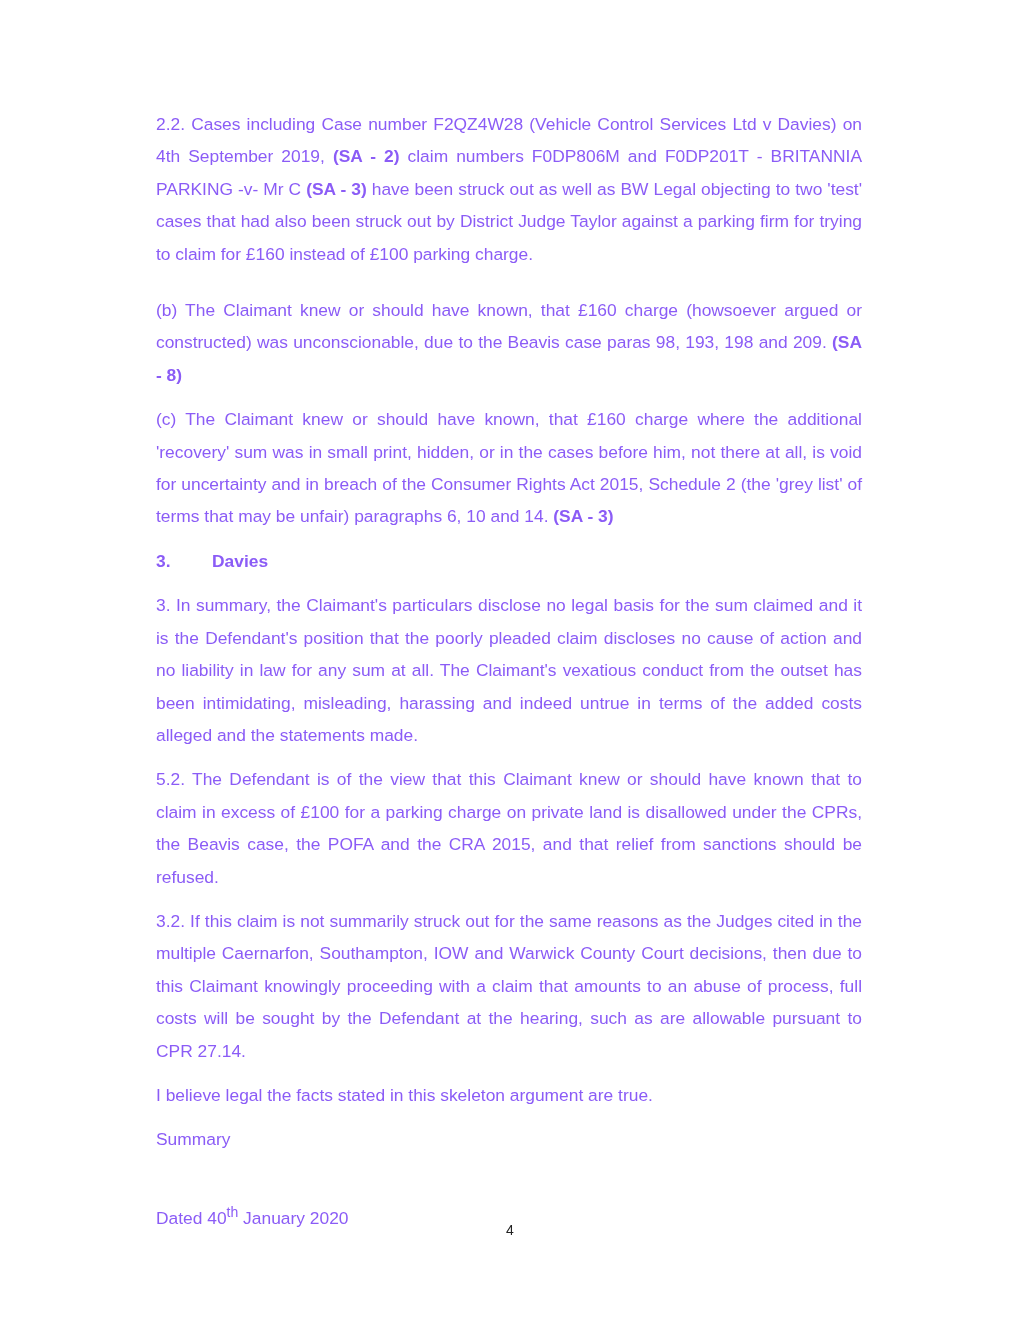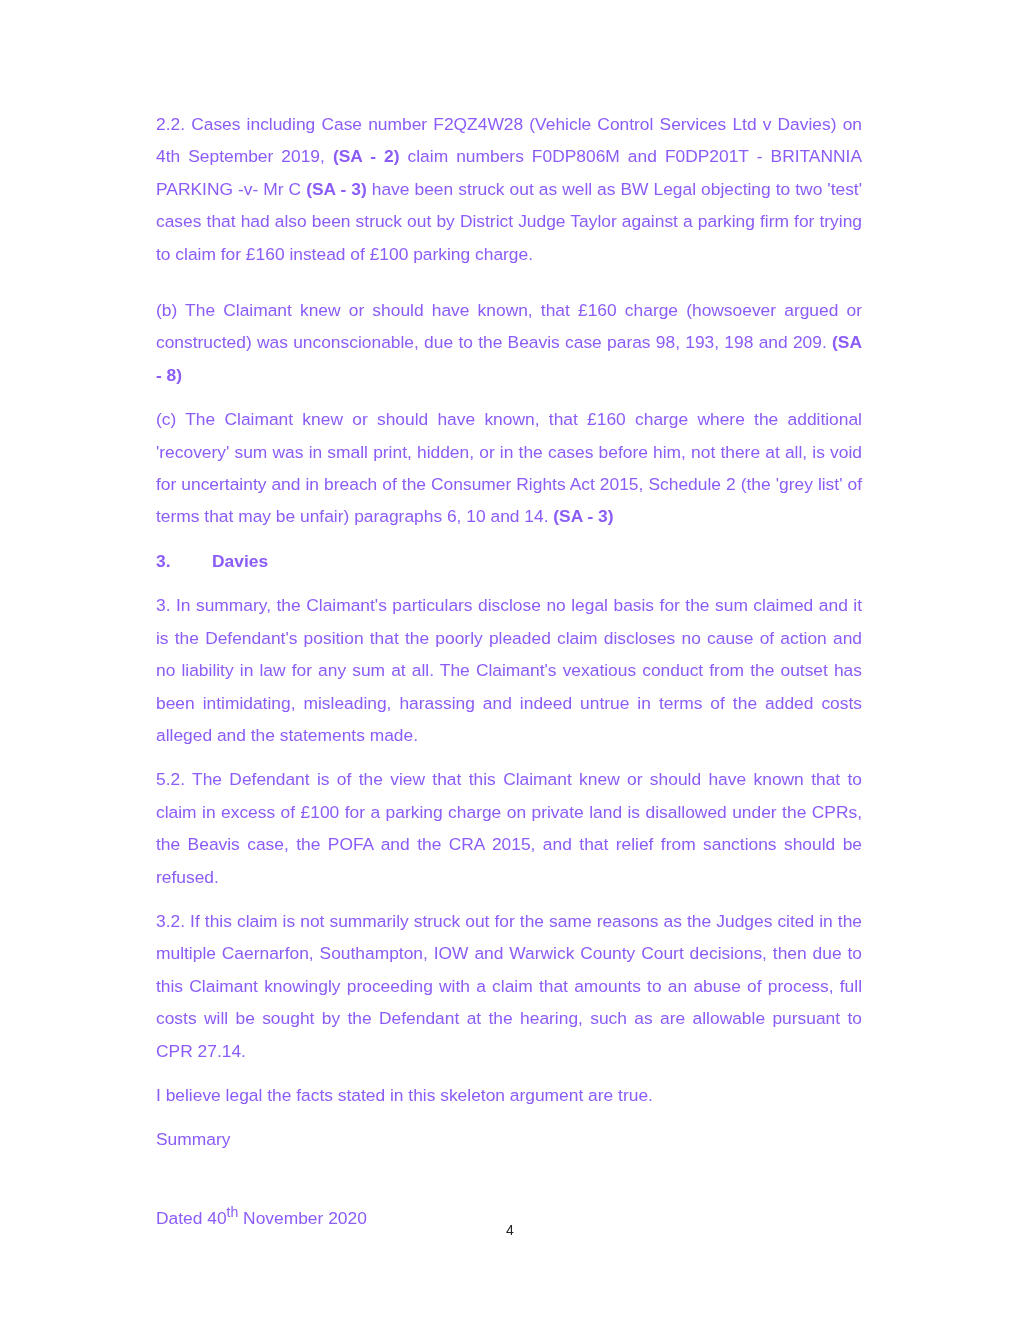--- a/index.html
+++ b/index.html
@@ -36,16 +36,16 @@
   <p class="para">3. In summary, the Claimant's particulars disclose no legal basis for the sum claimed and it is the Defendant's position that the poorly pleaded claim discloses no cause of action and no liability in law for any sum at all. The Claimant's vexatious conduct from the outset has been intimidating, misleading, harassing and indeed untrue in terms of the added costs alleged and the statements made.</p>
   <div class="gap"></div>
   <p class="para">5.2. The Defendant is of the view that this Claimant knew or should have known that to claim in excess of £100 for a parking charge on private land is disallowed under the CPRs, the Beavis case, the POFA and the CRA 2015, and that relief from sanctions should be refused.</p>
   <div class="gap"></div>
   <p class="para">3.2. If this claim is not summarily struck out for the same reasons as the Judges cited in the multiple Caernarfon, Southampton, IOW and Warwick County Court decisions, then due to this Claimant knowingly proceeding with a claim that amounts to an abuse of process, full costs will be sought by the Defendant at the hearing, such as are allowable pursuant to CPR 27.14.</p>
   <div class="gap"></div>
   <p class="para">I believe legal the facts stated in this skeleton argument are true.</p>
   <div class="gap"></div>
   <p class="para">Summary</p>
   <div class="sig-space"></div>
-  <p class="para"><span>Dated 40</span><sup>th</sup><span> November 2020</span></p>
+  <p class="para"><span>Dated 40</span><sup>th</sup><span> January 2020</span></p>
 </div>
 
 <div class="page-number">4</div>
 
 </body></html>

